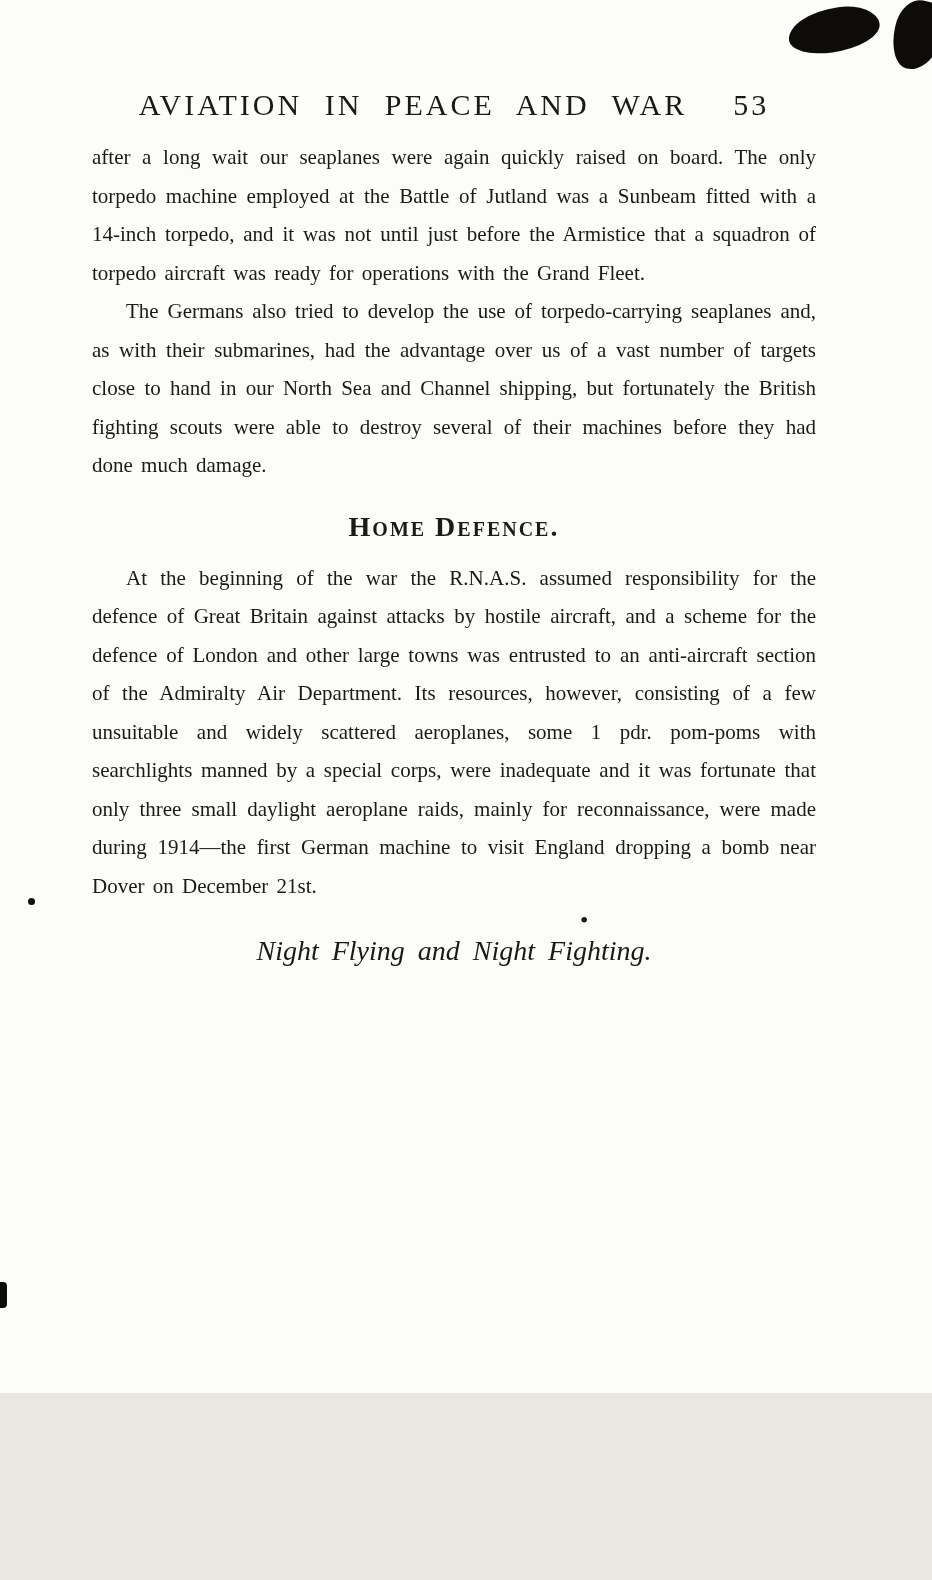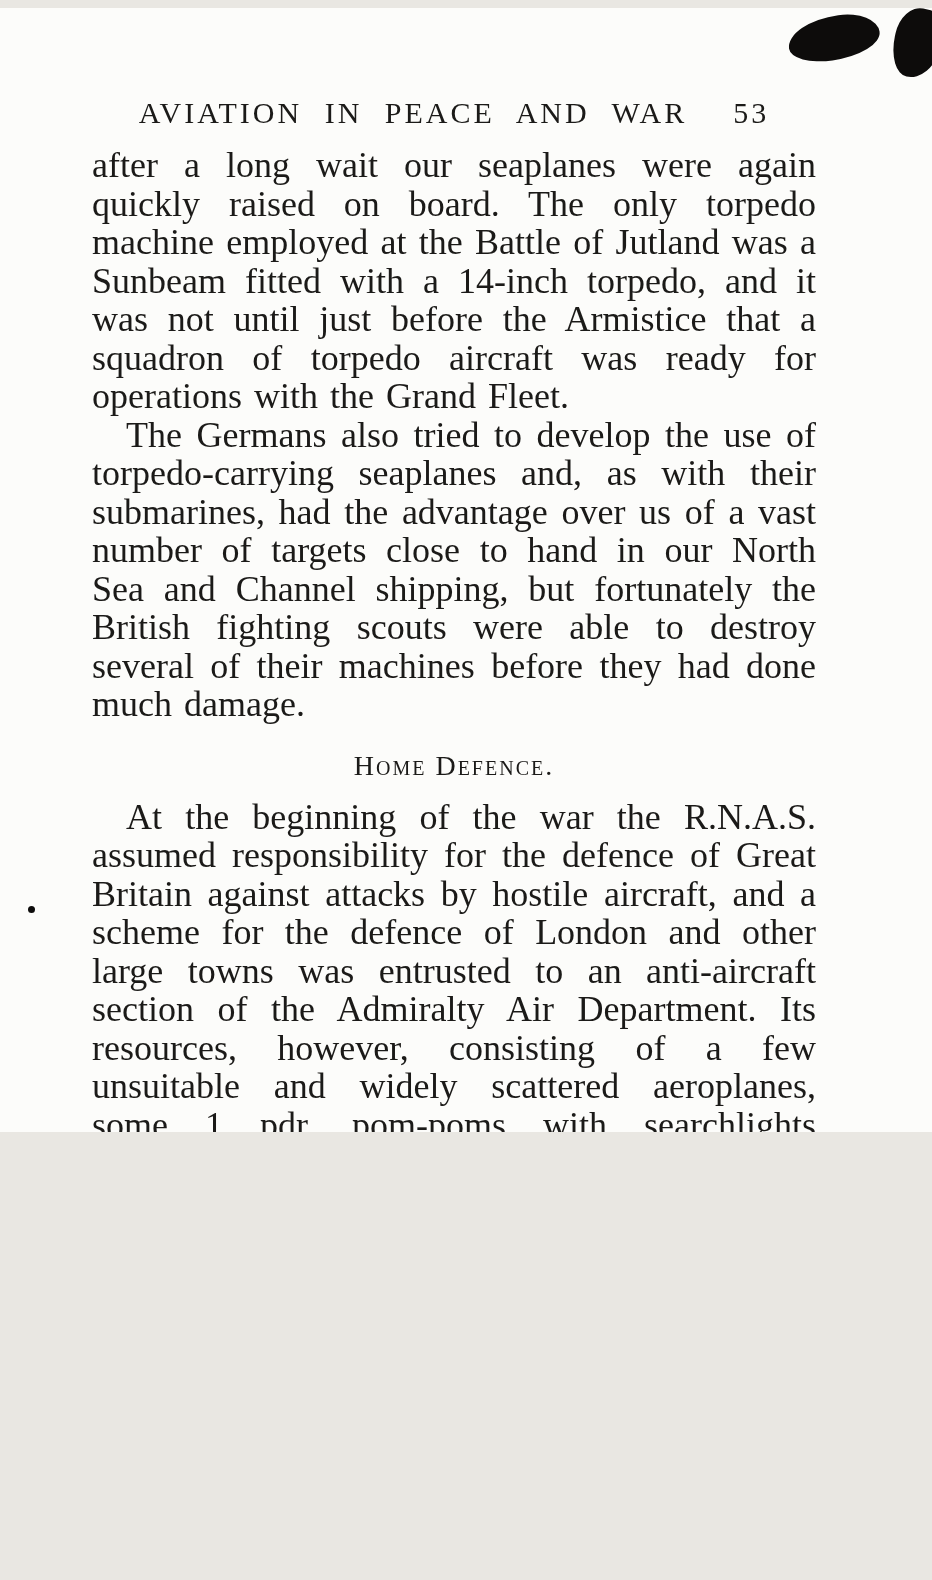--- a/index.html
+++ b/index.html
@@ -1,21 +1,21 @@
 <!DOCTYPE html>
 <html><head>
 <meta charset="utf-8">
 <style>
   * { margin: 0; padding: 0; box-sizing: border-box; }
   html, body { background: #e9e7e2; }
   .page {
     position: relative;
     width: 932px;
-    height: 1124px;
-    margin: 8px auto;
+    height: 1393px;
+    margin: 0 auto;
     background: #fcfcfa;
     overflow: hidden;
     font-family: "Liberation Serif", "DejaVu Serif", serif;
     color: #1b1a18;
   }
   .content {
     position: absolute;
     left: 92px;
     top: 88px;
     width: 724px;
@@ -25,29 +25,29 @@
     justify-content: center;
     align-items: baseline;
     gap: 46px;
     font-size: 30px;
     letter-spacing: 3px;
     word-spacing: 12px;
     margin-bottom: 16px;
     white-space: nowrap;
   }
   .para {
-    font-size: 36px;
+    font-size: 21px;
     line-height: 38.5px;
     text-align: justify;
     word-spacing: 3px;
   }
   .para.indent { text-indent: 34px; }
   .heading-sc {
     font-variant: small-caps;
-    font-weight: normal;
+    font-weight: bold;
     text-align: center;
     font-size: 28px;
     letter-spacing: 2px;
     margin: 26px 0 16px 0;
   }
   .heading-it {
     font-style: italic;
     font-weight: normal;
     text-align: center;
     font-size: 28px;
@@ -112,16 +112,17 @@
     <p class="para">after a long wait our seaplanes were again quickly raised on board. The only torpedo machine employed at the Battle of Jutland was a Sunbeam fitted with a 14-inch torpedo, and it was not until just before the Armistice that a squadron of torpedo aircraft was ready for operations with the Grand Fleet.</p>
 
     <p class="para indent">The Germans also tried to develop the use of torpedo-carrying seaplanes and, as with their submarines, had the advantage over us of a vast number of targets close to hand in our North Sea and Channel shipping, but fortunately the British fighting scouts were able to destroy several of their machines before they had done much damage.</p>
 
     <h3 class="heading-sc">Home Defence.</h3>
 
     <p class="para indent">At the beginning of the war the R.N.A.S. assumed responsibility for the defence of Great Britain against attacks by hostile aircraft, and a scheme for the defence of London and other large towns was entrusted to an anti-aircraft section of the Admiralty Air Department. Its resources, however, consisting of a few unsuitable and widely scattered aeroplanes, some 1 pdr. pom-poms with searchlights manned by a special corps, were inadequate and it was fortunate that only three small daylight aeroplane raids, mainly for reconnaissance, were made during 1914—the first German machine to visit England dropping a bomb near Dover on December 21st.</p>
 
     <div class="ornament">•</div>
 
+    <h3 class="heading-it">Night Flying and Night Fighting.</h3>
 
 
   </div>
 </div>
 
 </body></html>

